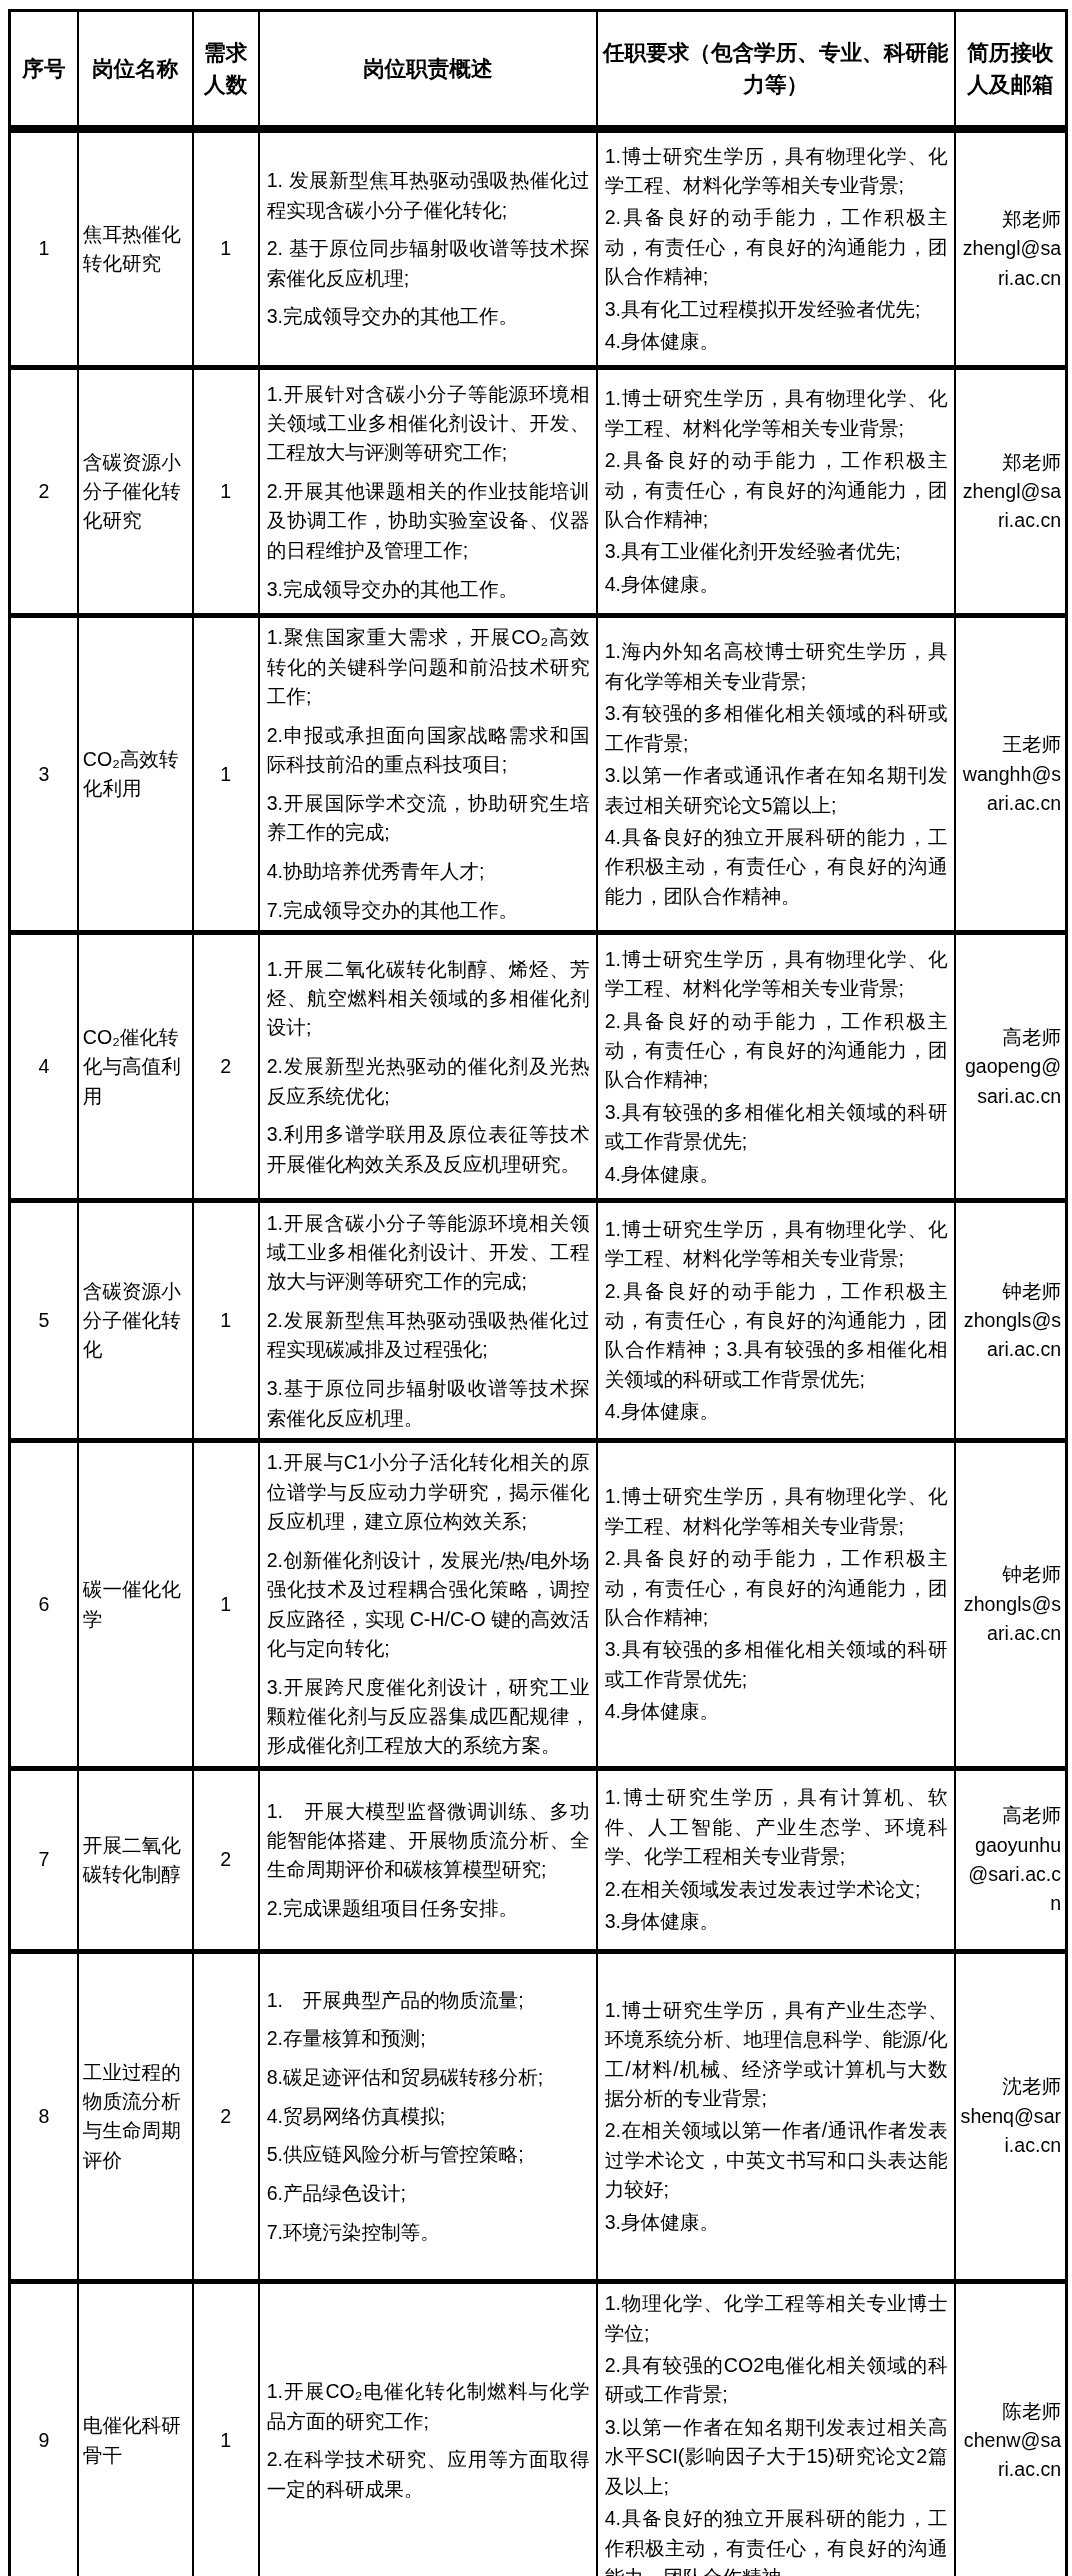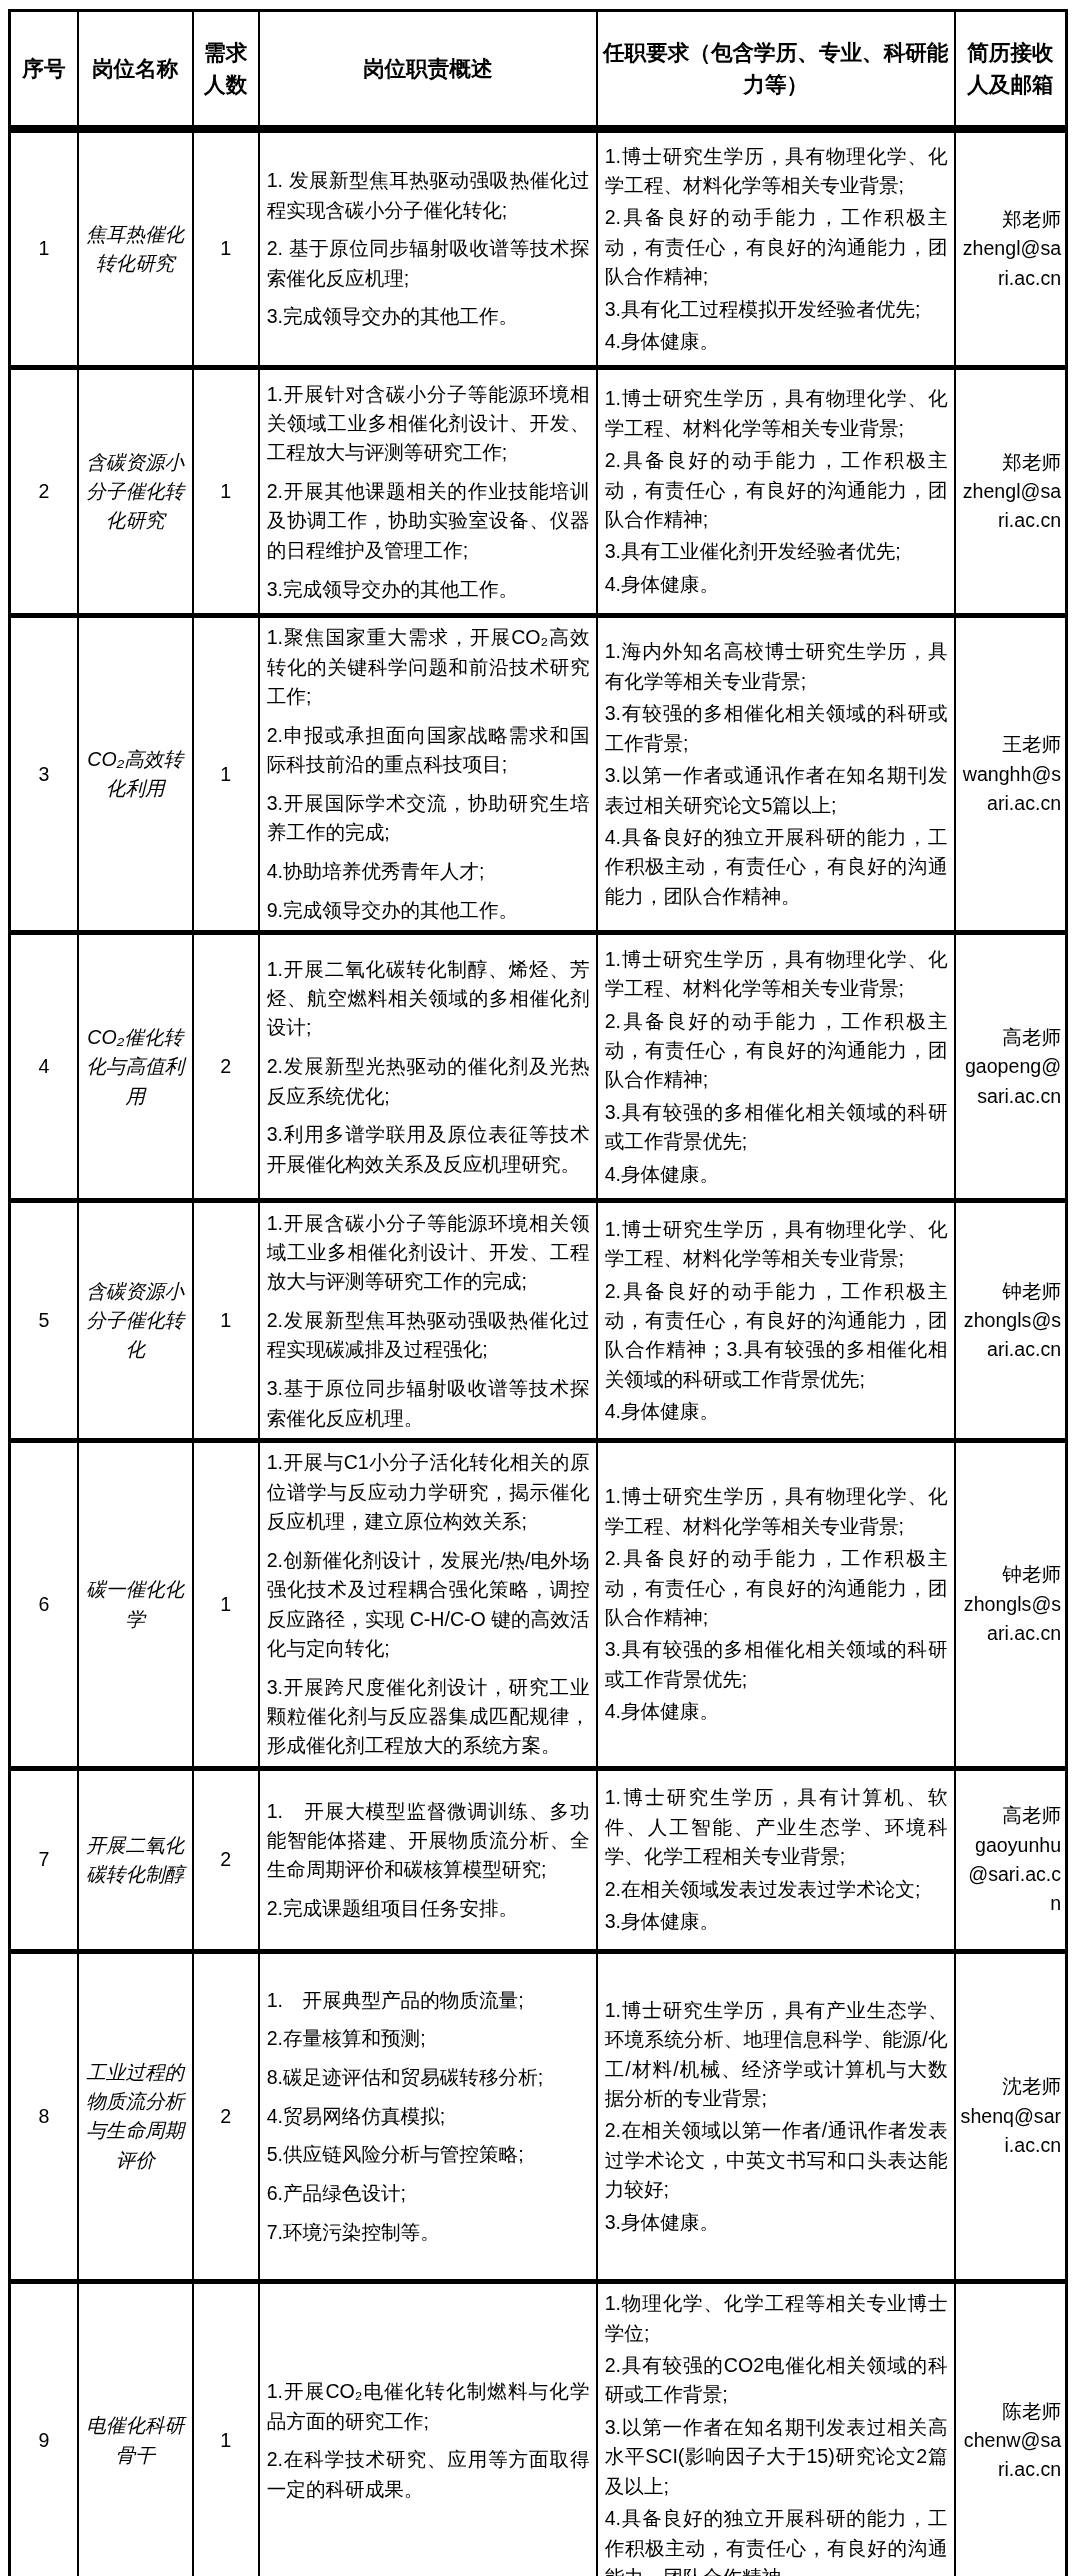--- a/index.html
+++ b/index.html
@@ -43,21 +43,21 @@
     padding: 5.2px 2.1px;
   }
   thead tr { height: 118px; }
 
   td {
     font-size: 19.6px;
     line-height: 1.5;
     padding: 5.2px 6.2px;
   }
   td.no, td.count { text-align: center; }
-  td.title { text-align: center; padding: 5.2px 4.1px; font-style: italic; }
+  td.title { padding: 5.2px 4.1px; }
   td.duties, td.reqs { text-align: justify; padding-left: 7px; }
   td.duties p.item { margin: 0 0 9.3px 0; }
   td.duties p.item:last-child { margin-bottom: 0; }
   td.reqs p.item { margin: 0 0 3.1px 0; }
   td.reqs p.item:last-child { margin-bottom: 0; }
   td.contact {
     word-break: break-all;
     padding: 5.2px 4.1px;
     text-align: right;
   }
@@ -140,21 +140,21 @@
         </tr>
         <tr>
           <td class="no">3</td>
           <td class="title">CO₂高效转化利用</td>
           <td class="count">1</td>
           <td class="duties">
             <p class="item">1.聚焦国家重大需求，开展CO₂高效转化的关键科学问题和前沿技术研究工作;</p>
             <p class="item">2.申报或承担面向国家战略需求和国际科技前沿的重点科技项目;</p>
             <p class="item">3.开展国际学术交流，协助研究生培养工作的完成;</p>
             <p class="item">4.协助培养优秀青年人才;</p>
-            <p class="item">9.完成领导交办的其他工作。</p>
+            <p class="item">7.完成领导交办的其他工作。</p>
           </td>
           <td class="reqs">
             <p class="item">1.海内外知名高校博士研究生学历，具有化学等相关专业背景;</p>
             <p class="item">3.有较强的多相催化相关领域的科研或工作背景;</p>
             <p class="item">3.以第一作者或通讯作者在知名期刊发表过相关研究论文5篇以上;</p>
             <p class="item">4.具备良好的独立开展科研的能力，工作积极主动，有责任心，有良好的沟通能力，团队合作精神。</p>
           </td>
           <td class="contact">
             <div class="contact-name">王老师</div>
             <div class="contact-email">wanghh@sari.ac.cn</div>

